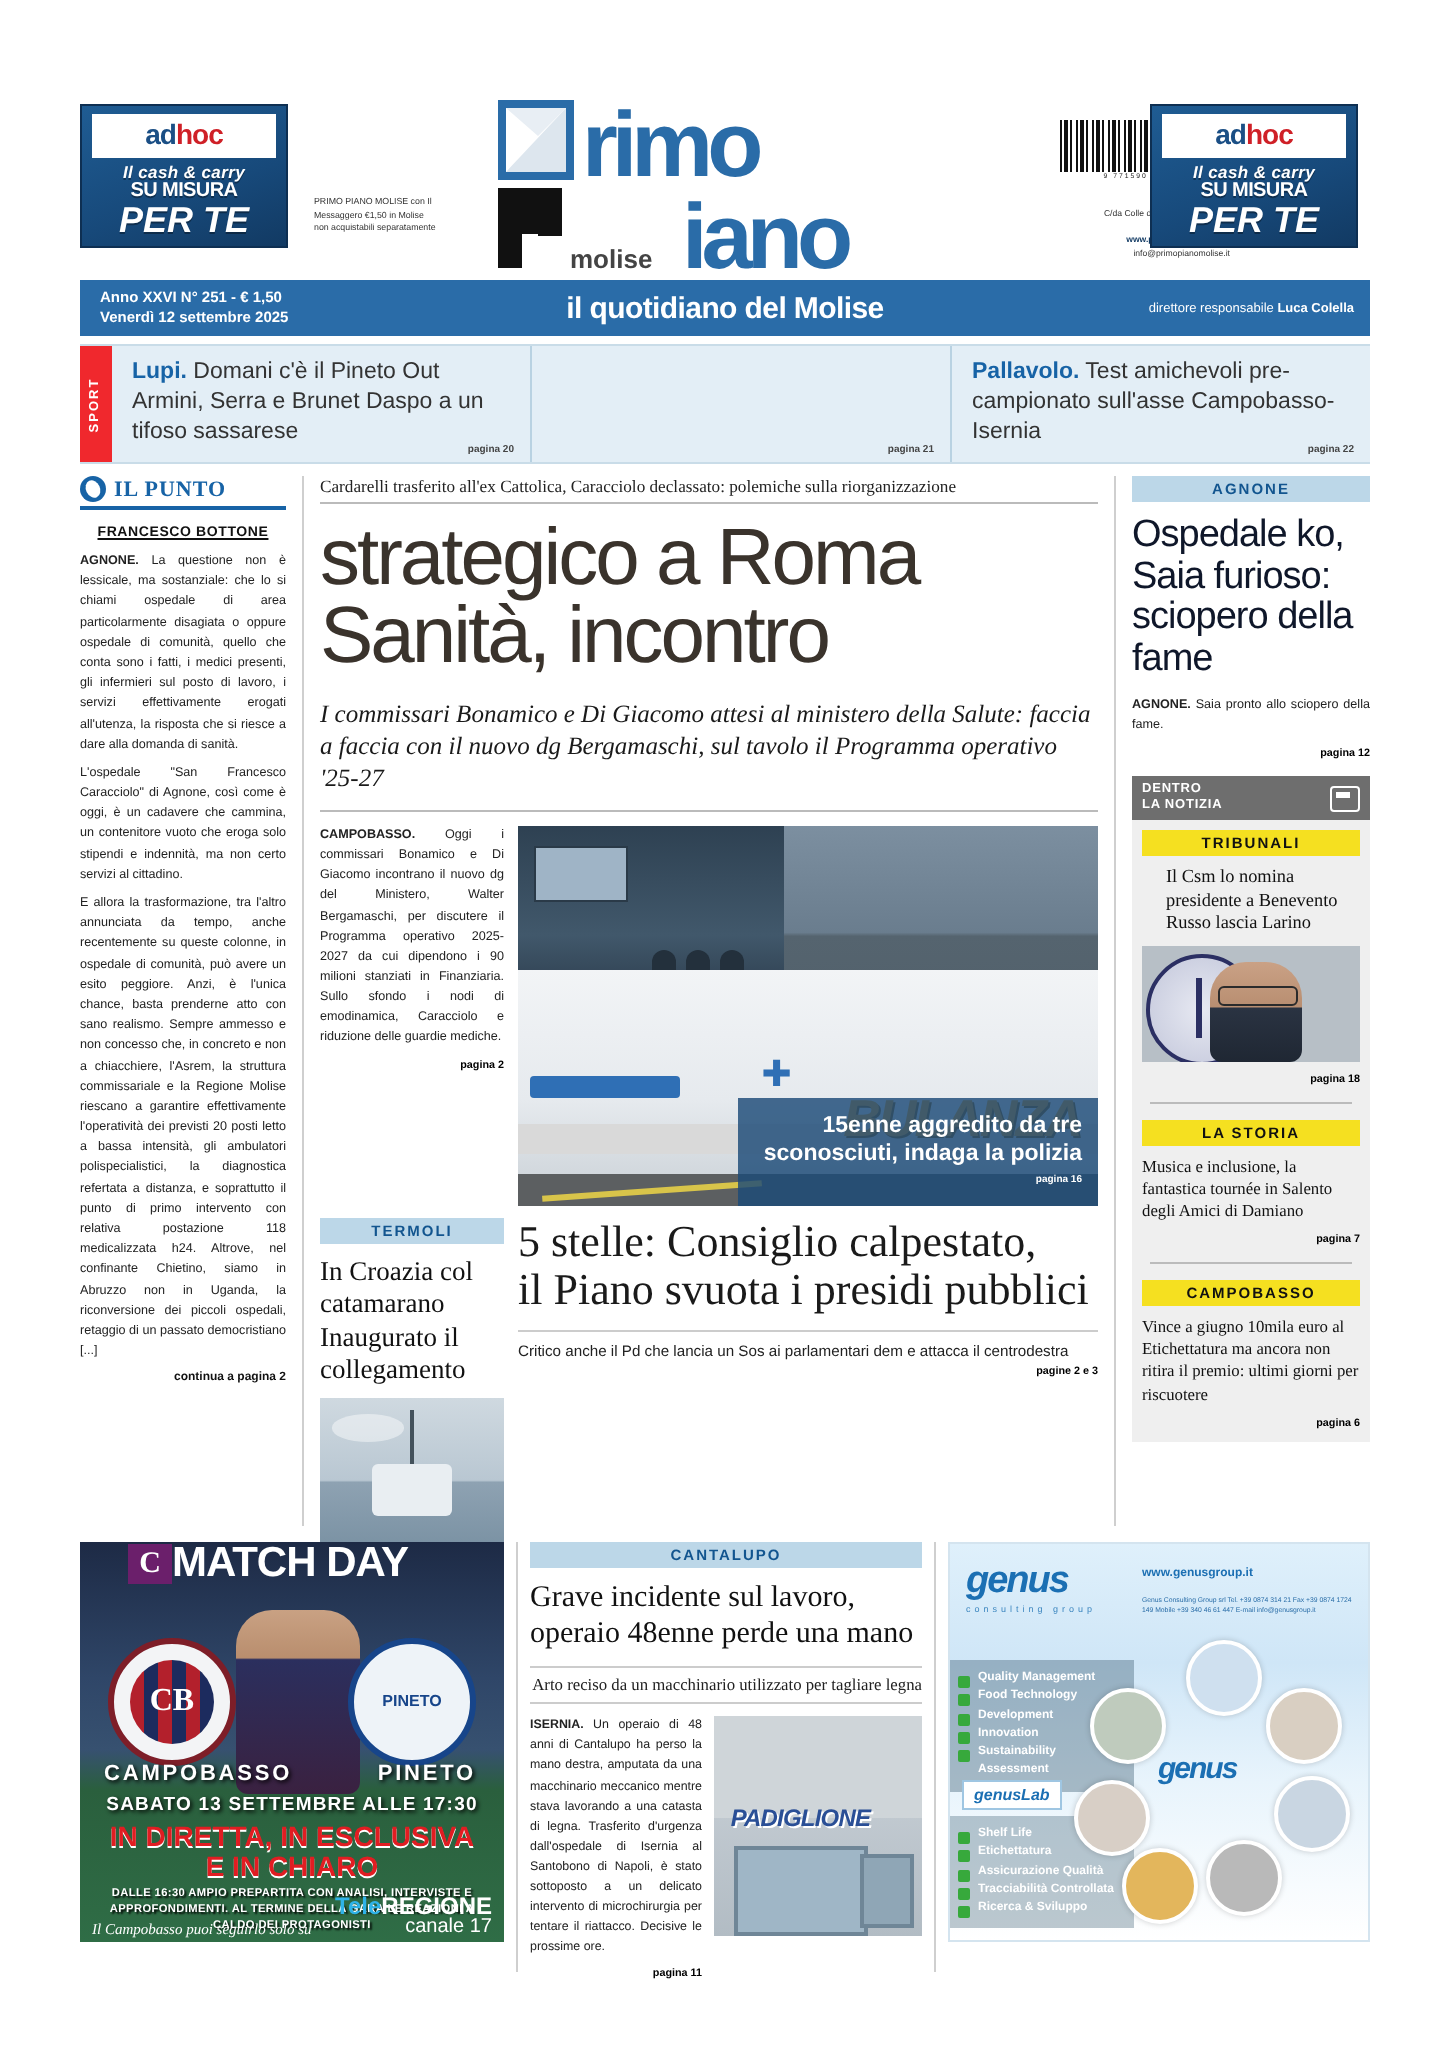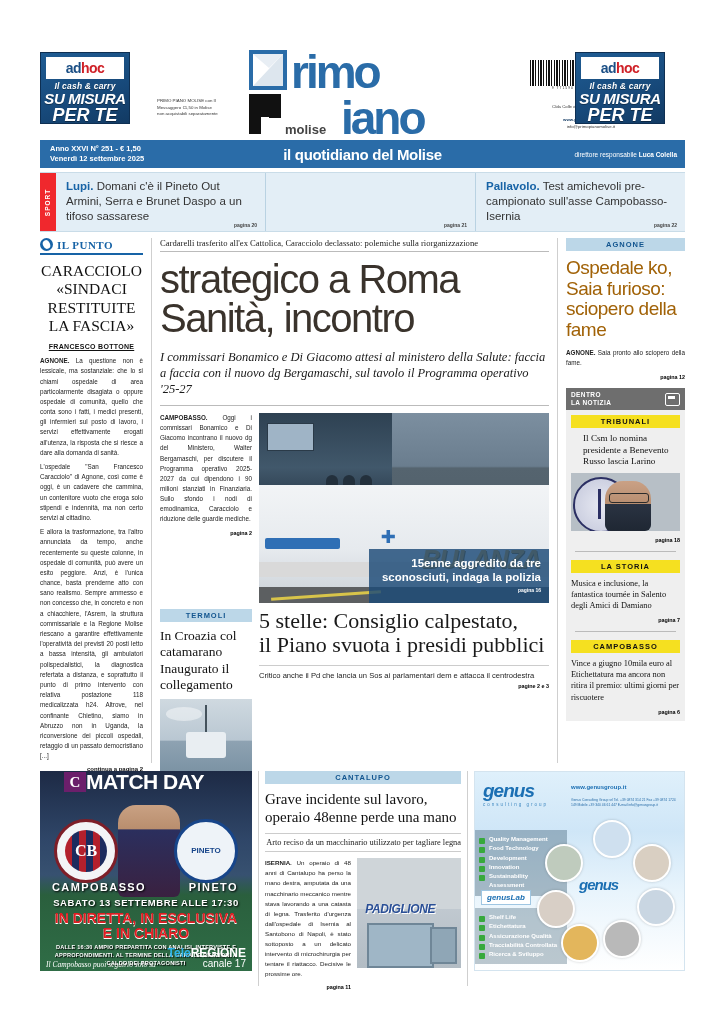--- a/index.html
+++ b/index.html
@@ -13,33 +13,33 @@
   .page{
     position:relative;width:717px;height:1024px;
     background:#fff;
     padding:0;box-sizing:border-box;
   }
   .inner{position:absolute;left:40px;top:0;width:645px;height:1024px;}
 
   
   .masthead{position:relative;height:140px;}
   .adbox{
-    position:absolute;top:52px;width:90px;height:72px;
+    position:absolute;top:52px;width:104px;height:72px;
     background:linear-gradient(160deg,#1f5c93 0%,#17497a 60%,#123a63 100%);
     border:1px solid #0e2f52;box-sizing:border-box;
     color:#fff;text-align:center;overflow:hidden;
   }
   .adbox.left{left:0;}
   .adbox.right{left:535px;}
   .adhoc-wrap{background:#fff;margin:4px 5px 2px 5px;padding:2px 0 2px 0;position:relative;}
   .adhoc{font-weight:bold;font-size:14px;letter-spacing:-.5px;color:#1b4f85;line-height:1;}
   .adhoc .red{color:#cf2027;}
   .adline1{font-size:8.5px;font-weight:bold;font-style:italic;letter-spacing:.2px;margin-top:2px;
            text-shadow:0 1px 0 rgba(0,0,0,.35);}
-  .adline2{font-size:15px;font-weight:bold;font-style:italic;line-height:1;letter-spacing:-.3px;
+  .adline2{font-size:10px;font-weight:bold;line-height:1;letter-spacing:-.3px;
            text-shadow:0 1px 0 rgba(0,0,0,.35);}
   .adline3{font-size:18px;font-weight:bold;font-style:italic;line-height:1;letter-spacing:0px;
            text-shadow:0 1px 0 rgba(0,0,0,.35);}
 
   .subscript{
     position:absolute;left:117px;top:98px;width:62px;
     font-size:4.4px;line-height:1.5;color:#333;
   }
 
   .logo{position:absolute;left:205px;top:46px;width:270px;height:92px;}
@@ -152,21 +152,21 @@
   .sea .mast{position:absolute;left:49%;top:6%;width:2px;height:32%;background:#44525c;}
   .sea .cloud{position:absolute;left:6%;top:8%;width:40%;height:14%;background:rgba(255,255,255,.45);border-radius:50%;}
 
   .bignews{border-top:1px solid #bbb;margin-top:8px;padding-top:6px;}
   .bignews h2{font-family:"Liberation Serif",serif;font-weight:normal;font-size:22px;
      line-height:1.1;margin:0;color:#1a1a1a;}
   .bignews .sub{font-size:7.6px;margin-top:7px;color:#222;border-top:1px solid #ccc;padding-top:5px;}
   .bignews .pg{text-align:right;font-size:5.4px;font-weight:bold;margin-top:3px;}
 
   
-  .agnone-head{font-size:19px;line-height:1.08;margin-top:7px;color:#a16207;letter-spacing:-.5px;}
+  .agnone-head{font-size:19px;line-height:1.08;margin-top:7px;color:#0f172a;letter-spacing:-.5px;}
   .agnone-body{font-size:6.3px;line-height:1.6;margin-top:8px;text-align:justify;color:#222;}
   .agnone-body b{font-weight:bold;}
   .pgright{text-align:right;font-size:5.4px;font-weight:bold;margin-top:6px;}
   .dentro{background:#6e6e6e;color:#fff;margin-top:8px;padding:3px 5px;display:flex;
      align-items:center;justify-content:space-between;}
   .dentro .t{font-size:6.5px;font-weight:bold;line-height:1.25;letter-spacing:.4px;}
   .dentro .ic{width:13px;height:11px;border:1.6px solid #fff;border-radius:2px;position:relative;}
   .dentro .ic:after{content:"";position:absolute;left:2px;top:2px;width:7px;height:3px;background:#fff;}
   .rbox{background:#efefef;padding:5px 5px 6px 5px;}
   .rhead{font-family:"Liberation Serif",serif;font-size:9.2px;line-height:1.25;margin-top:5px;color:#111;margin-left:12px;}
@@ -345,21 +345,20 @@
     </div>
   </div>
 
   <div class="grid" data-interactable="false">
 
     <div class="col-left" data-interactable="false">
       <div class="punto" data-interactable="false">
         <span class="dot" data-interactable="false"></span>
         <span class="lbl" data-interactable="false">IL PUNTO</span>
       </div>
-      <div class="edtitle" data-interactable="true">CARACCIOLO «SINDACI RESTITUITE LA FASCIA»</div>
       <div class="byline" data-interactable="false">FRANCESCO BOTTONE</div>
       <div class="edbody" data-interactable="false">
         <b data-interactable="false">AGNONE.</b><span data-interactable="false"> La questione non è lessicale, ma sostanziale: che lo si chiami ospedale di area particolarmente disagiata o oppure ospedale di comunità, quello che conta sono i fatti, i medici presenti, gli infermieri sul posto di lavoro, i servizi effettivamente erogati all'utenza, la risposta che si riesce a dare alla domanda di sanità.</span>
         <div style="margin-top:4px" data-interactable="false">L'ospedale "San Francesco Caracciolo" di Agnone, così come è oggi, è un cadavere che cammina, un contenitore vuoto che eroga solo stipendi e indennità, ma non certo servizi al cittadino.</div>
         <div style="margin-top:4px" data-interactable="false">E allora la trasformazione, tra l'altro annunciata da tempo, anche recentemente su queste colonne, in ospedale di comunità, può avere un esito peggiore. Anzi, è l'unica chance, basta prenderne atto con sano realismo. Sempre ammesso e non concesso che, in concreto e non a chiacchiere, l'Asrem, la struttura commissariale e la Regione Molise riescano a garantire effettivamente l'operatività dei previsti 20 posti letto a bassa intensità, gli ambulatori polispecialistici, la diagnostica refertata a distanza, e soprattutto il punto di primo intervento con relativa postazione 118 medicalizzata h24. Altrove, nel confinante Chietino, siamo in Abruzzo non in Uganda, la riconversione dei piccoli ospedali, retaggio di un passato democristiano [...]</div>
       </div>
       <div class="contlink" data-interactable="true">continua a pagina 2</div>
     </div>
 
     <div class="col-mid" data-interactable="false">

